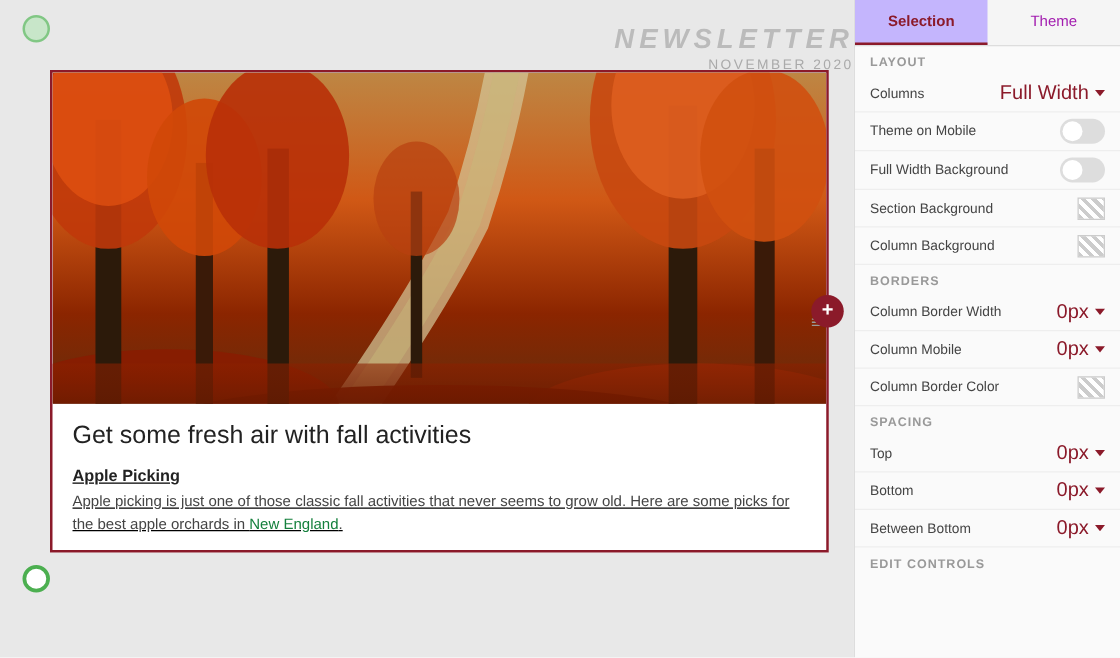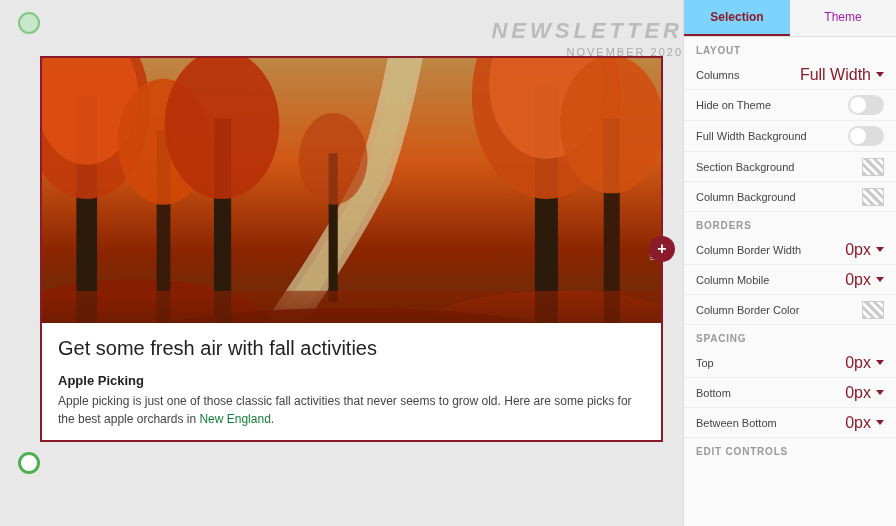--- a/index.html
+++ b/index.html
@@ -170,21 +170,21 @@
       padding: 10px 6px;
       font-size: 12px;
       cursor: pointer;
       color: #a21caf;
     }
 
     .tab.active {
       color: #8b1a2a;
       border-bottom: 2px solid #8b1a2a;
       font-weight: 600;
-      background: #7dd3fc;
+      background: #c4b5fd;
     }
 
     .section-label {
       font-size: 10px;
       font-weight: 600;
       color: #999;
       letter-spacing: 0.08em;
       text-transform: uppercase;
       padding: 8px 12px 4px;
     }
@@ -363,21 +363,21 @@
                 <stop offset="0%" stop-color="#8B2000" stop-opacity="0.6"></stop>
                 <stop offset="100%" stop-color="#5a1800" stop-opacity="0.9"></stop>
               </linearGradient>
             </defs>
           </svg>
         </div>
 
         <div class="text-content">
           <h2 class="article-heading">Get some fresh air with fall activities</h2>
 
-          <div style="display:flex; align-items:flex-start; justify-content:space-between;">
+          <div style="display:flex; align-items:flex-start; justify-content:space-between;text-decoration:underline;">
             <div style="flex:1;">
               <p class="article-subheading">Apple Picking</p>
               <p class="article-body">
                 <span>Apple picking is just one of those classic fall activities that never seems to grow old. Here are some picks for the best apple orchards in </span><a href="#">New England</a><span>.</span>
               </p>
             </div>
             <div class="drag-handle" style="margin-left:8px; margin-top: 8px;">≡</div>
           </div>
         </div>
       </div>
@@ -399,21 +399,21 @@
 
   <div class="prop-row">
     <span class="prop-label">Columns</span>
     <span class="prop-value">
       <span>Full Width</span>
       <span class="chevron-down"></span>
     </span>
   </div>
 
   <div class="prop-row">
-    <span class="prop-label">Hide on Theme</span>
+    <span class="prop-label">Theme on Mobile</span>
     <div class="toggle"></div>
   </div>
 
 
   <div class="prop-row">
     <span class="prop-label">Full Width Background</span>
     <div class="toggle"></div>
   </div>
 
   <div class="prop-row">

